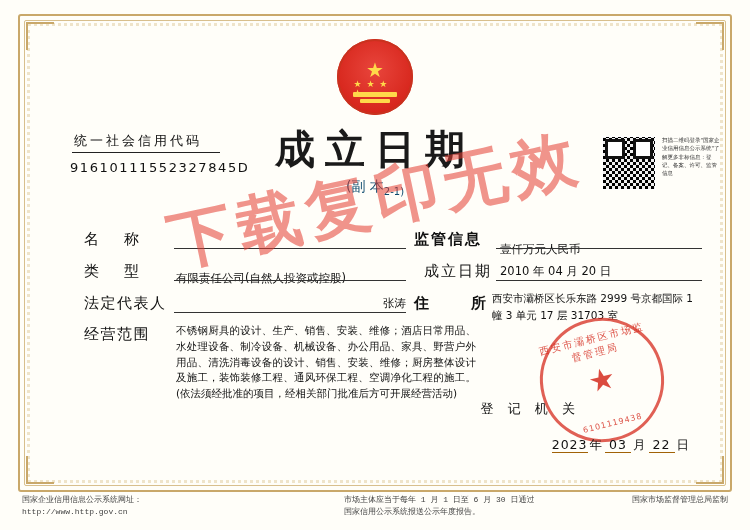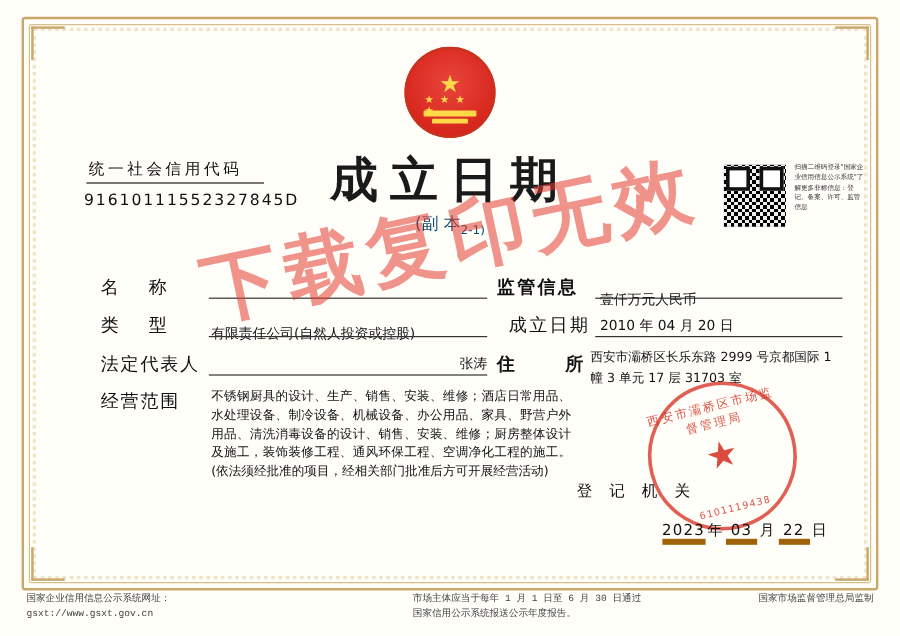--- a/index.html
+++ b/index.html
@@ -267,21 +267,21 @@
     bottom: 76px;
     font-size: 12.5px;
     color: #111;
     letter-spacing: 1px;
     z-index: 6;
   }
   .date-row span.num {
     display: inline-block;
     min-width: 26px;
     text-align: center;
-    border-bottom: 5px solid #a16207;
+    border-bottom: 1px solid #a16207;
     margin: 0 2px;
   }
 
   
   .reg-auth {
     position: absolute;
     right: 170px;
     bottom: 112px;
     font-size: 13px;
     letter-spacing: 5px;
@@ -385,21 +385,21 @@
 
   <div class="date-row">
     <span class="num" style="min-width:34px;">2023</span><span>年</span><span class="num">03</span><span>月</span><span class="num">22</span><span>日</span>
   </div>
 
   <div class="watermark">下载复印无效</div>
 
   <div class="footer">
     <div class="left">
       <div>国家企业信用信息公示系统网址：</div>
-      <div>gsxt://www.gsxt.gov.cn</div>
+      <div>http://www.http.gov.cn</div>
     </div>
     <div class="mid">
       <div>市场主体应当于每年 1 月 1 日至 6 月 30 日通过</div>
       <div>国家信用公示系统报送公示年度报告。</div>
     </div>
     <div class="right">
       <div>国家市场监督管理总局监制</div>
     </div>
   </div>
 

